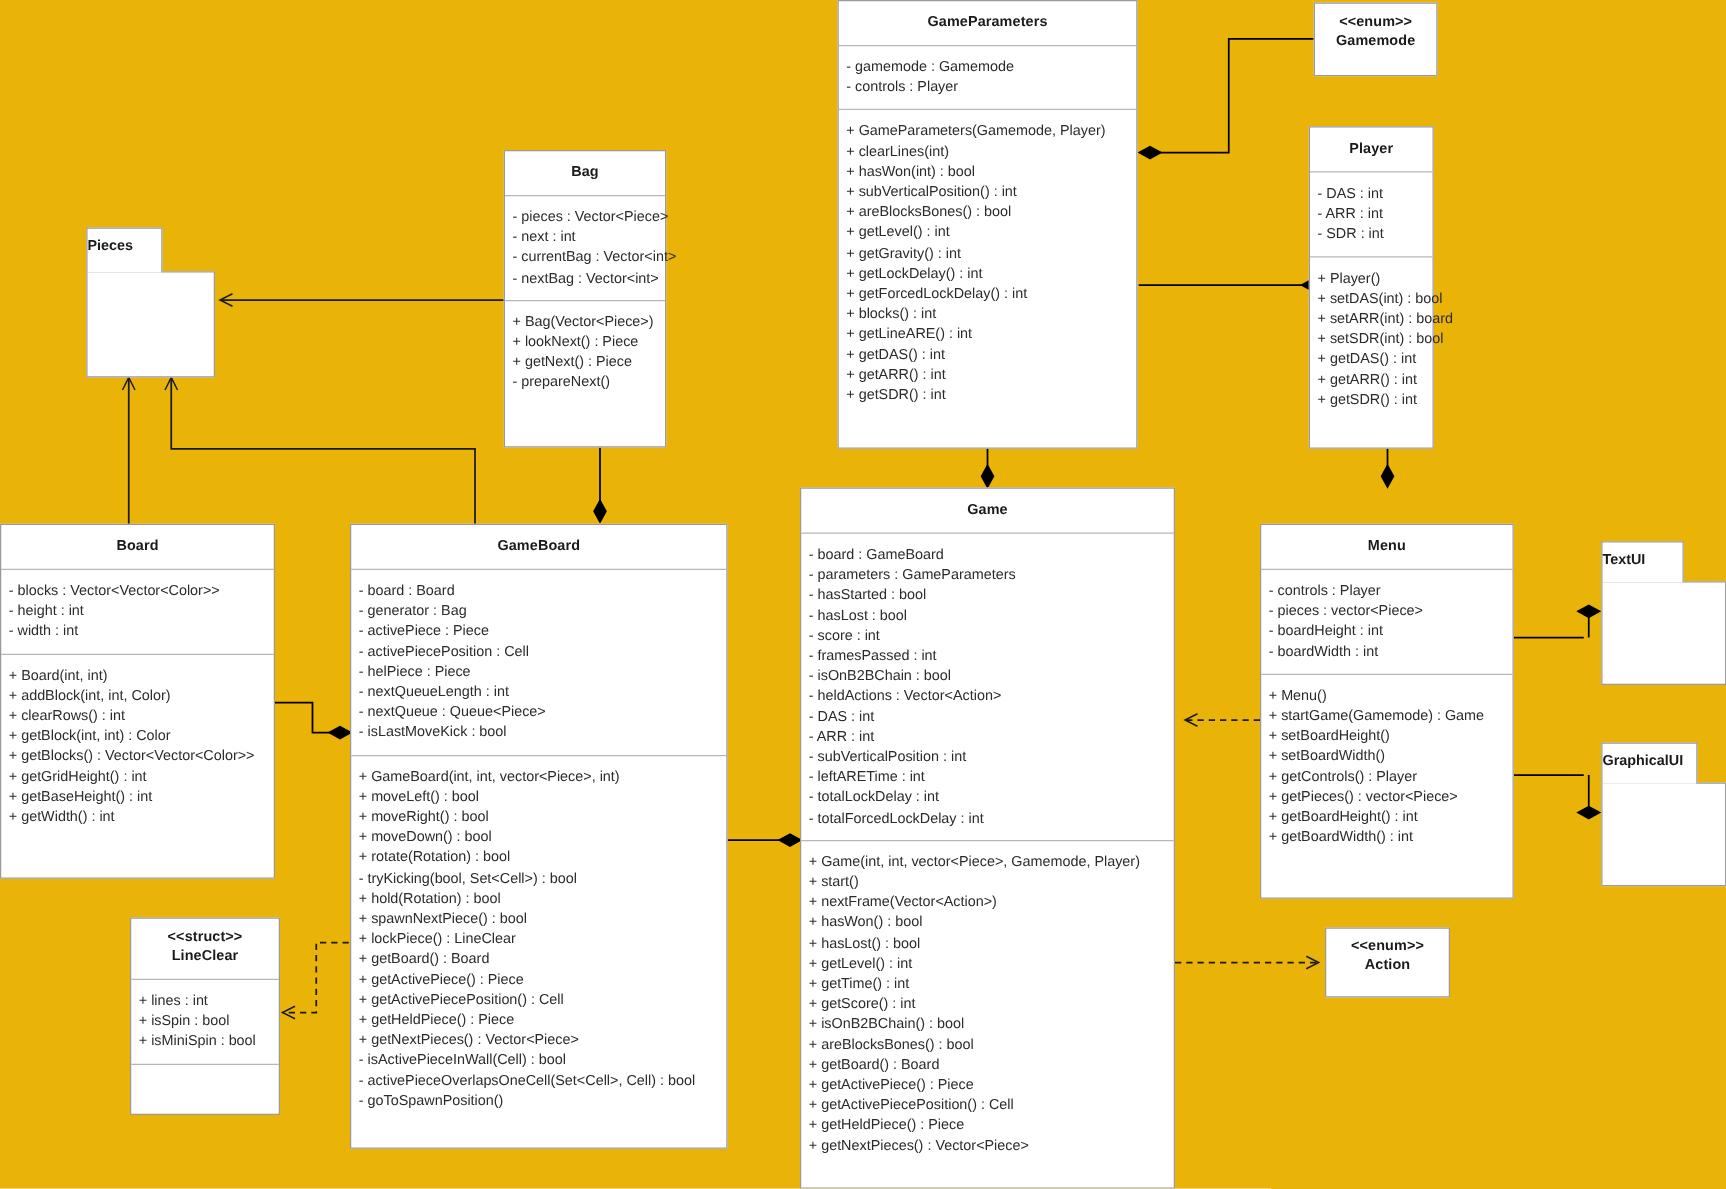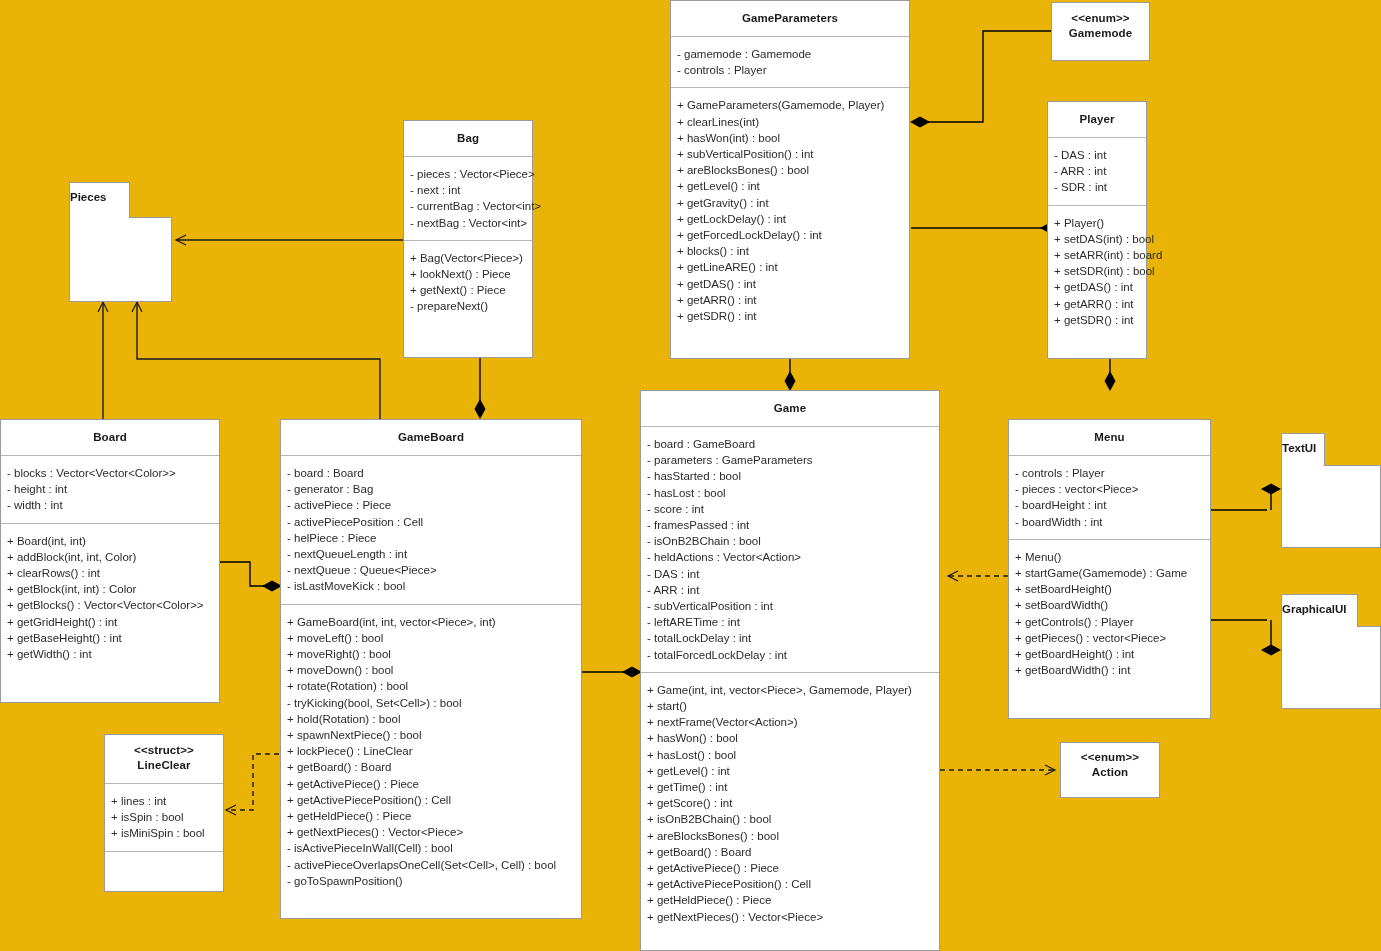--- a/index.html
+++ b/index.html
@@ -362,21 +362,21 @@
   </div>
 
   <div class="umlbox" style="left:1060px; top:742px; width:100px; height:56px;">
     <div class="title" style="padding-top:7px;">
       <span class="stereo">&lt;&lt;enum&gt;&gt;</span>
       <span>Action</span>
     </div>
   </div>
 
   <div class="pkg" style="left:1281px; top:433px; width:100px; height:115px;">
-    <div class="tab" style="width:44px; height:33px;">TextUI</div>
+    <div class="tab" style="width:66px; height:33px;">TextUI</div>
     <div class="body" style="left:0px; top:32px; width:100px; height:83px;"></div>
   </div>
 
   <div class="pkg" style="left:1281px; top:594px; width:100px; height:115px;">
     <div class="tab" style="width:77px; height:33px;">GraphicalUI</div>
     <div class="body" style="left:0px; top:32px; width:100px; height:83px;"></div>
   </div>
 
 </div>
 

